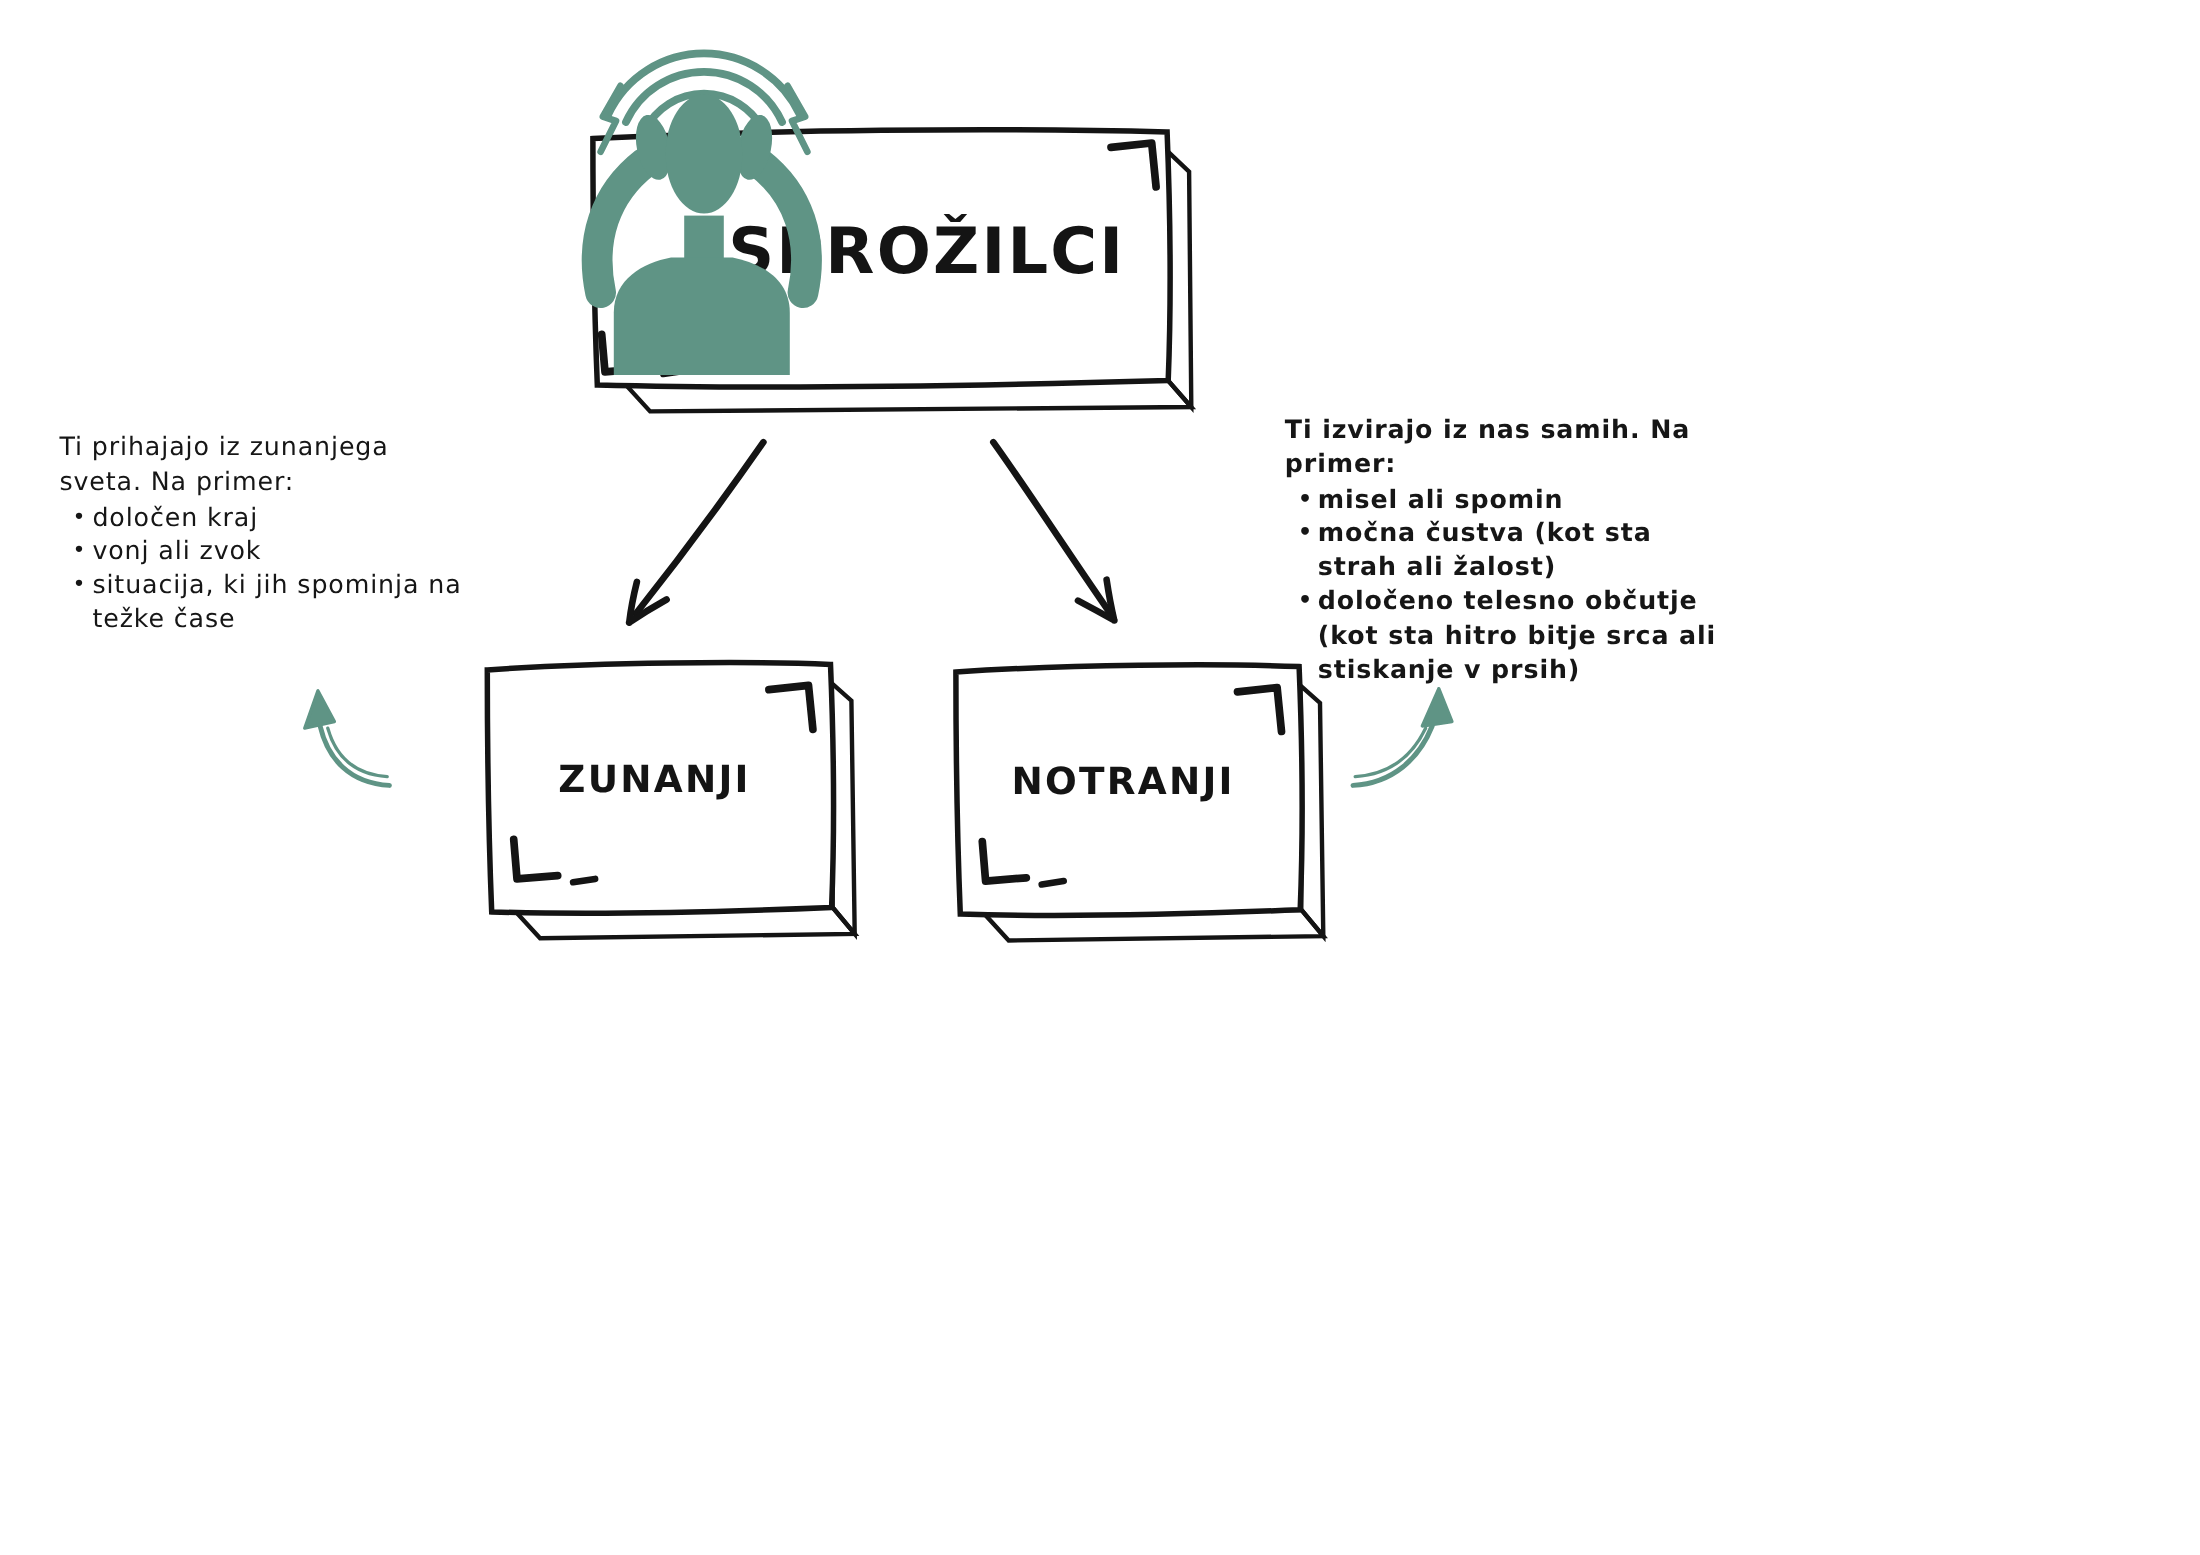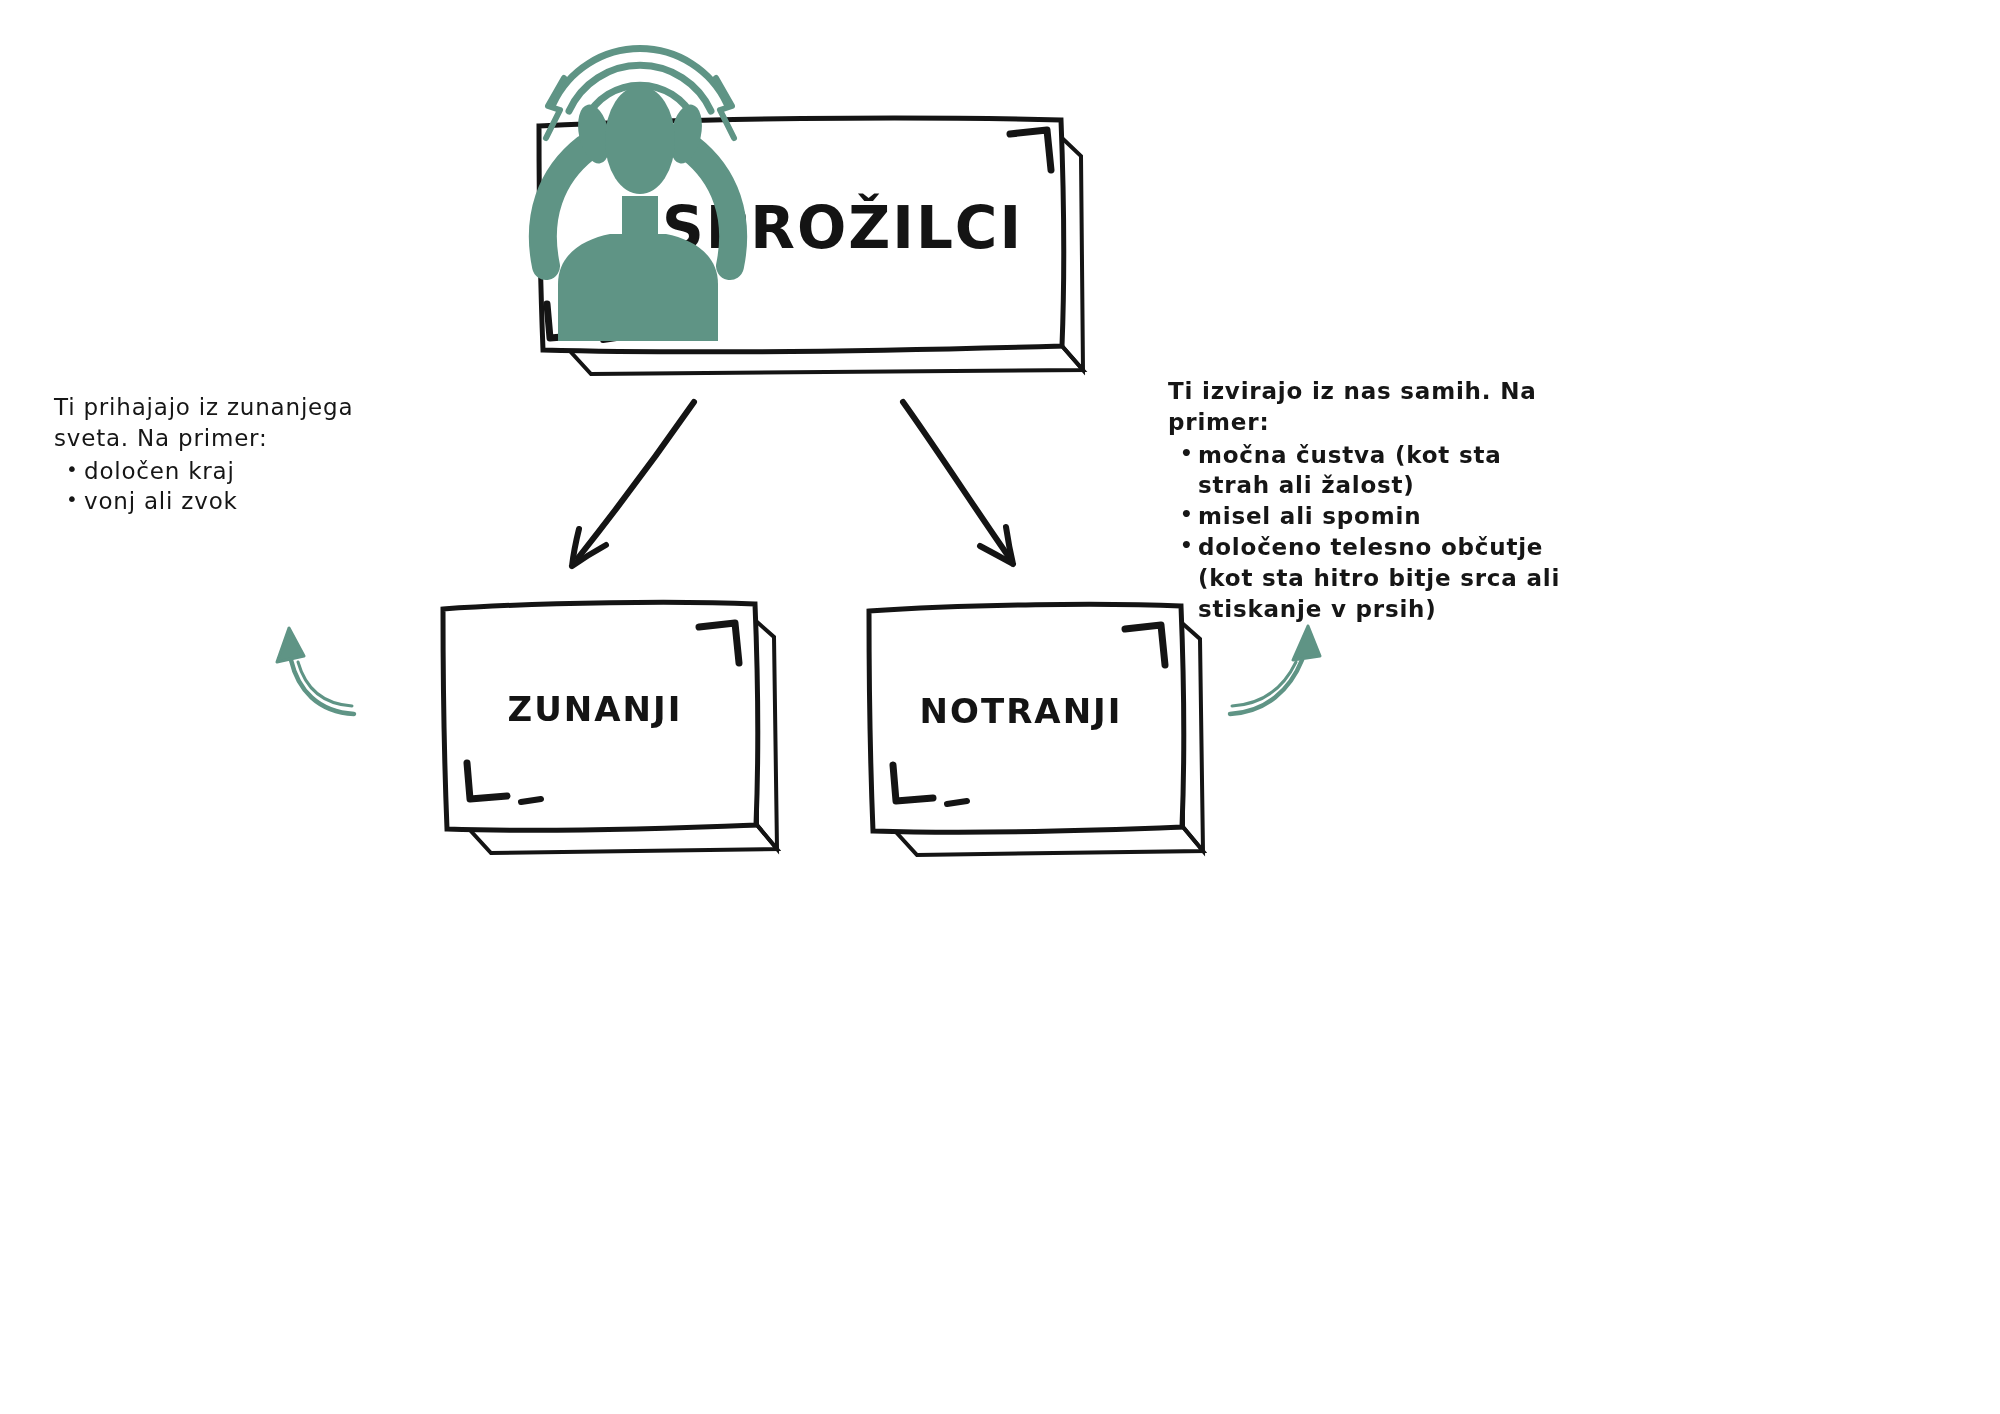--- a/index.html
+++ b/index.html
@@ -179,25 +179,26 @@
       <path class="stroke-ink" stroke-width="6" stroke-linecap="round" d="M88 209 L108 206"></path>
     </svg>
     <div class="box-label">NOTRANJI</div>
   </div>
 
   <div class="note note-left">
     <div>Ti prihajajo iz zunanjega sveta. Na primer:</div>
     <ul>
       <li>določen kraj</li>
       <li>vonj ali zvok</li>
+      <li>situacija, ki jih spominja na težke čase</li>
     </ul>
   </div>
 
   <div class="note note-right">
     <div>Ti izvirajo iz nas samih. Na primer:</div>
     <ul>
+      <li>misel ali spomin</li>
       <li>močna čustva (kot sta strah ali žalost)</li>
-      <li>misel ali spomin</li>
       <li>določeno telesno občutje (kot sta hitro bitje srca ali stiskanje v prsih)</li>
     </ul>
   </div>
 
 </div>
 
 </body></html>

